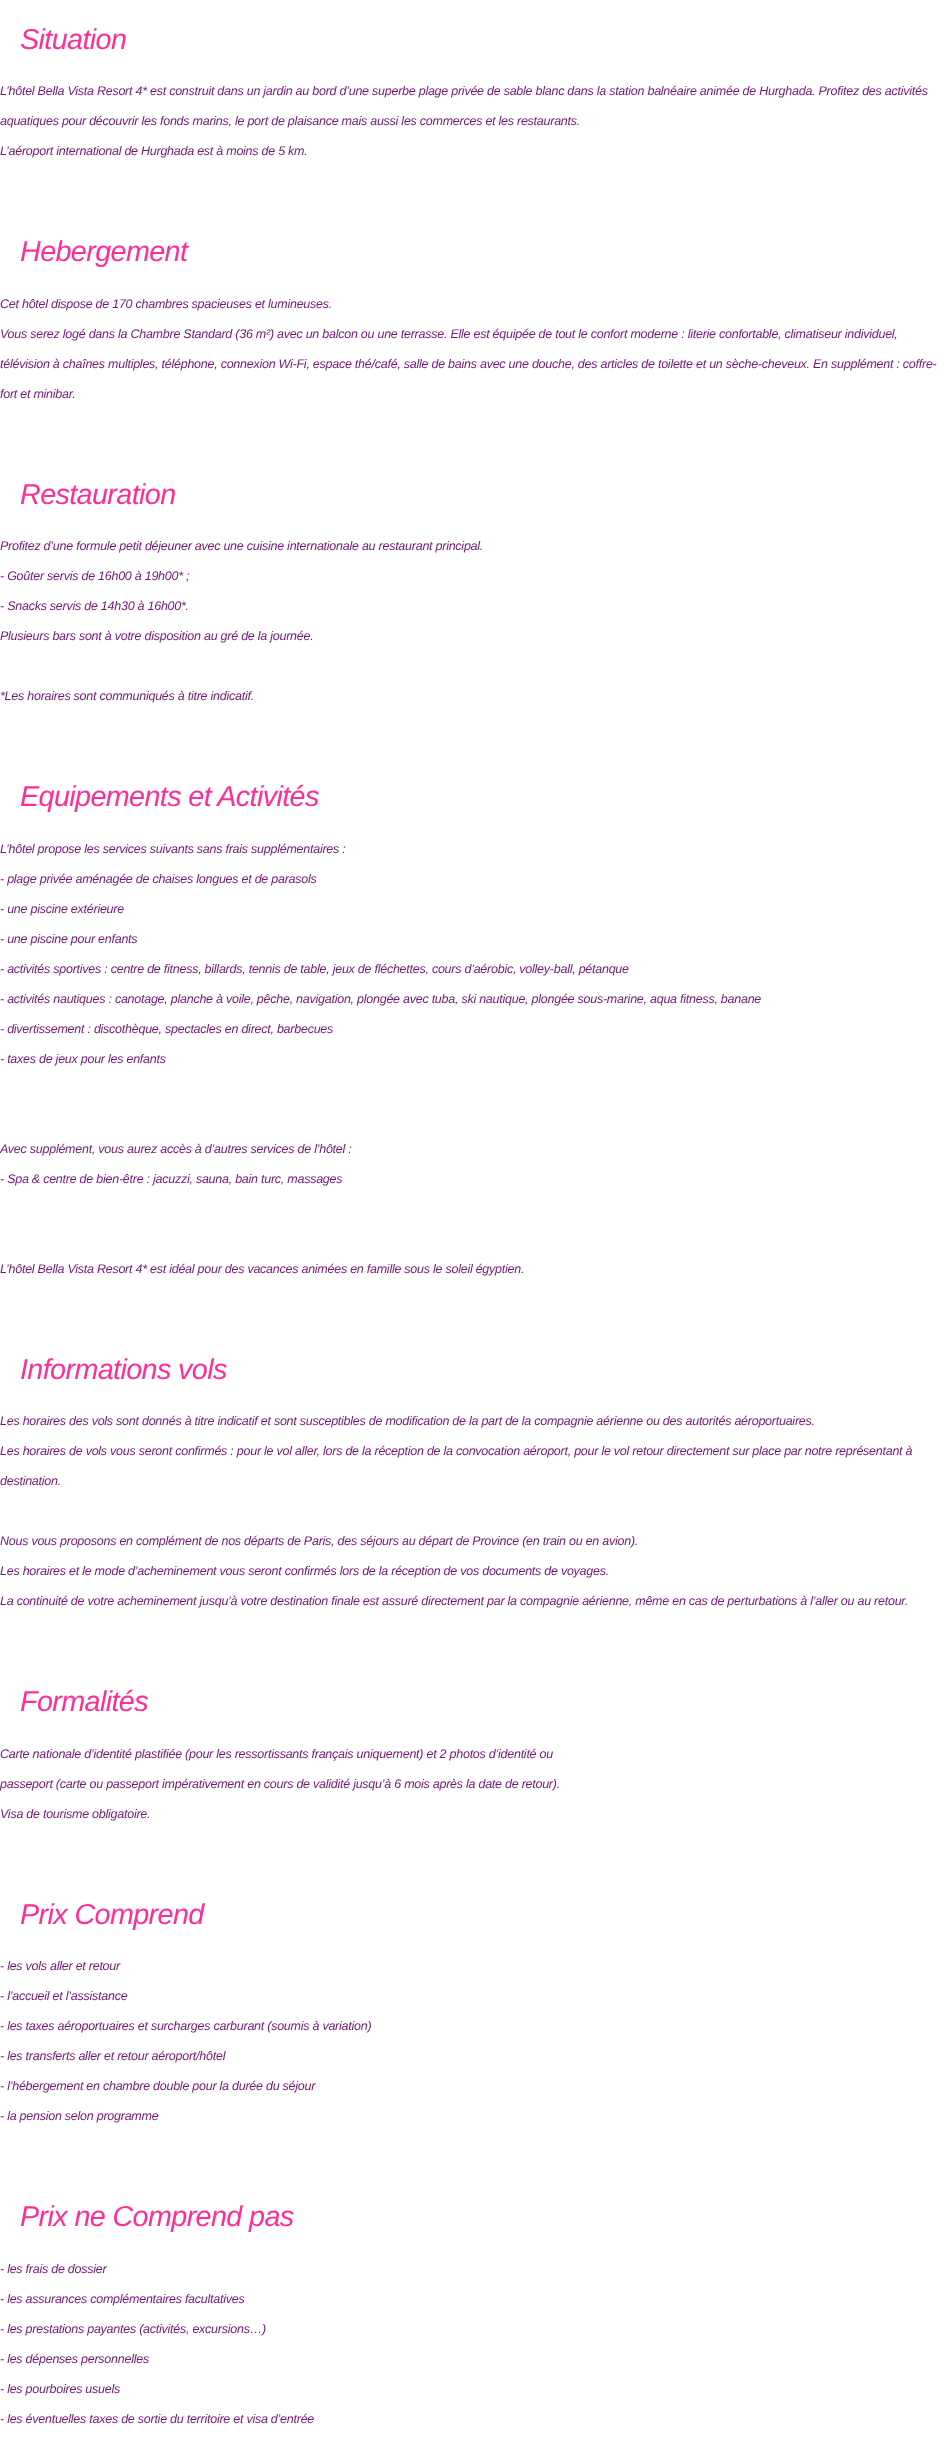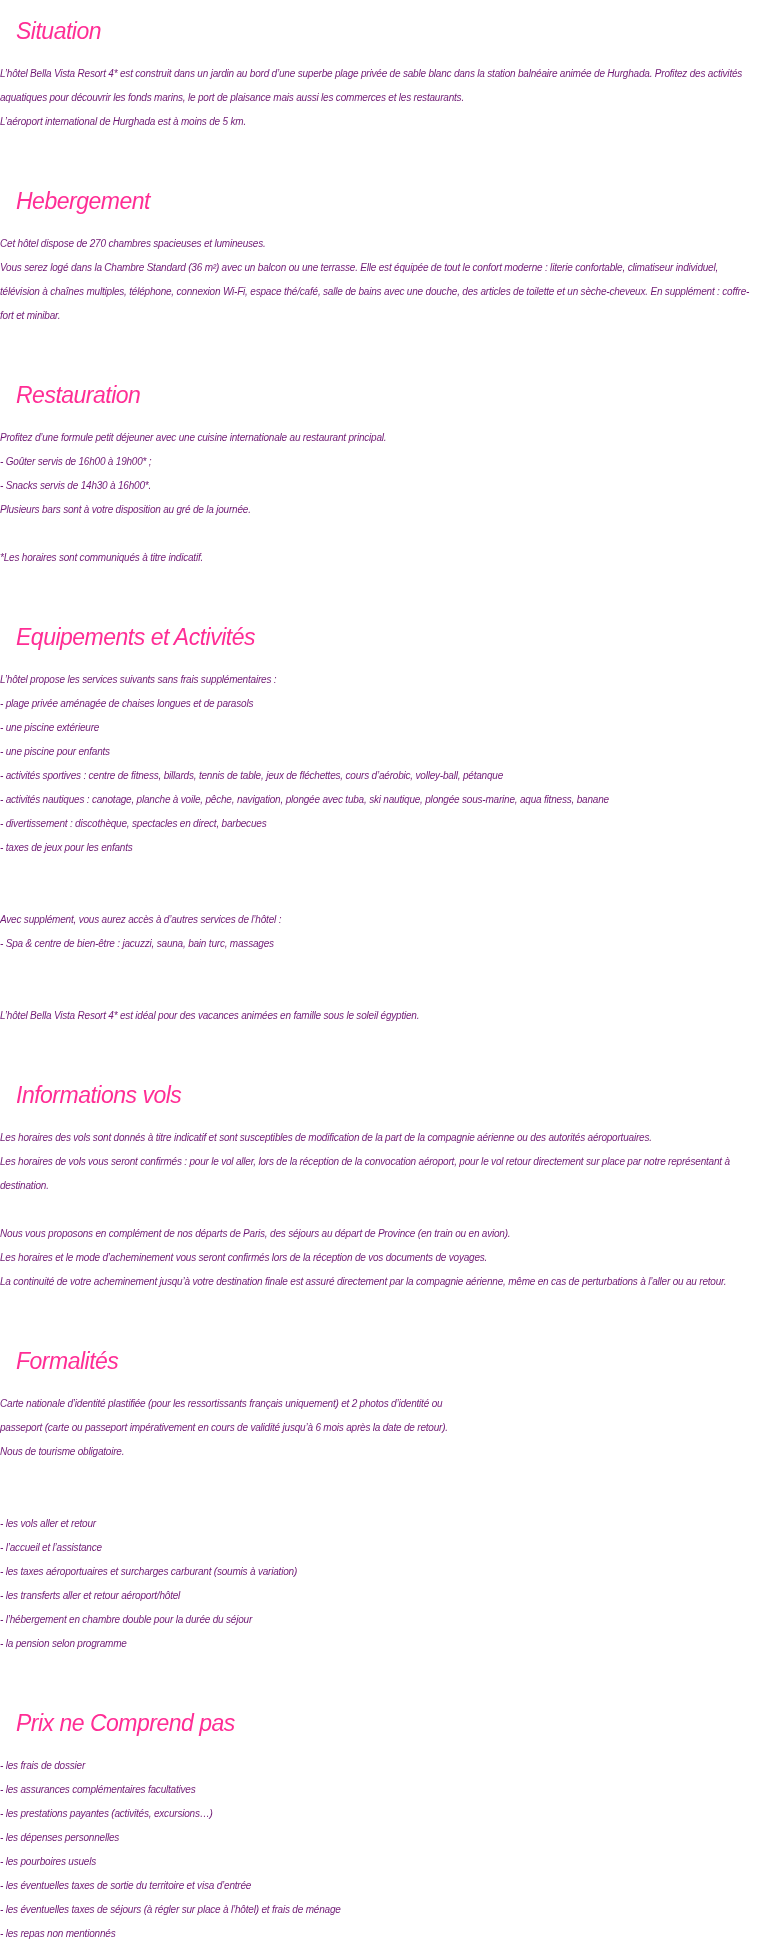--- a/index.html
+++ b/index.html
@@ -43,21 +43,21 @@
     <div class="section-body">
       <span class="line">L’hôtel Bella Vista Resort 4* est construit dans un jardin au bord d’une superbe plage privée de sable blanc dans la station balnéaire animée de Hurghada. Profitez des activités aquatiques pour découvrir les fonds marins, le port de plaisance mais aussi les commerces et les restaurants.</span>
       <span class="line">L’aéroport international de Hurghada est à moins de 5 km.</span>
     </div>
   </section>
   <div class="gap"></div>
 
   <section class="section">
     <h2 class="section-title">Hebergement</h2>
     <div class="section-body">
-      <span class="line">Cet hôtel dispose de 270 chambres spacieuses et lumineuses.</span>
+      <span class="line">Cet hôtel dispose de 170 chambres spacieuses et lumineuses.</span>
       <span class="line">Vous serez logé dans la Chambre Standard (36 m²) avec un balcon ou une terrasse. Elle est équipée de tout le confort moderne : literie confortable, climatiseur individuel, télévision à chaînes multiples, téléphone, connexion Wi-Fi, espace thé/café, salle de bains avec une douche, des articles de toilette et un sèche-cheveux. En supplément : coffre-fort et minibar.</span>
     </div>
   </section>
   <div class="gap"></div>
 
   <section class="section">
     <h2 class="section-title">Restauration</h2>
     <div class="section-body">
       <span class="line">Profitez d’une formule petit déjeuner avec une cuisine internationale au restaurant principal.</span>
       <span class="line">- Goûter servis de 16h00 à 19h00* ;</span>
@@ -106,26 +106,27 @@
       <span class="line">La continuité de votre acheminement jusqu’à votre destination finale est assuré directement par la compagnie aérienne, même en cas de perturbations à l’aller ou au retour.</span>
     </div>
   </section>
   <div class="gap"></div>
 
   <section class="section">
     <h2 class="section-title">Formalités</h2>
     <div class="section-body">
       <span class="line">Carte nationale d’identité plastifiée (pour les ressortissants français uniquement) et 2 photos d’identité ou</span>
       <span class="line">passeport (carte ou passeport impérativement en cours de validité jusqu’à 6 mois après la date de retour).</span>
-      <span class="line">Nous de tourisme obligatoire.</span>
+      <span class="line">Visa de tourisme obligatoire.</span>
     </div>
   </section>
   <div class="gap"></div>
 
   <section class="section">
+    <h2 class="section-title">Prix Comprend</h2>
     <div class="section-body">
       <span class="line">- les vols aller et retour</span>
       <span class="line">- l’accueil et l’assistance</span>
       <span class="line">- les taxes aéroportuaires et surcharges carburant (soumis à variation)</span>
       <span class="line">- les transferts aller et retour aéroport/hôtel</span>
       <span class="line">- l’hébergement en chambre double pour la durée du séjour</span>
       <span class="line">- la pension selon programme</span>
     </div>
   </section>
   <div class="gap"></div>

